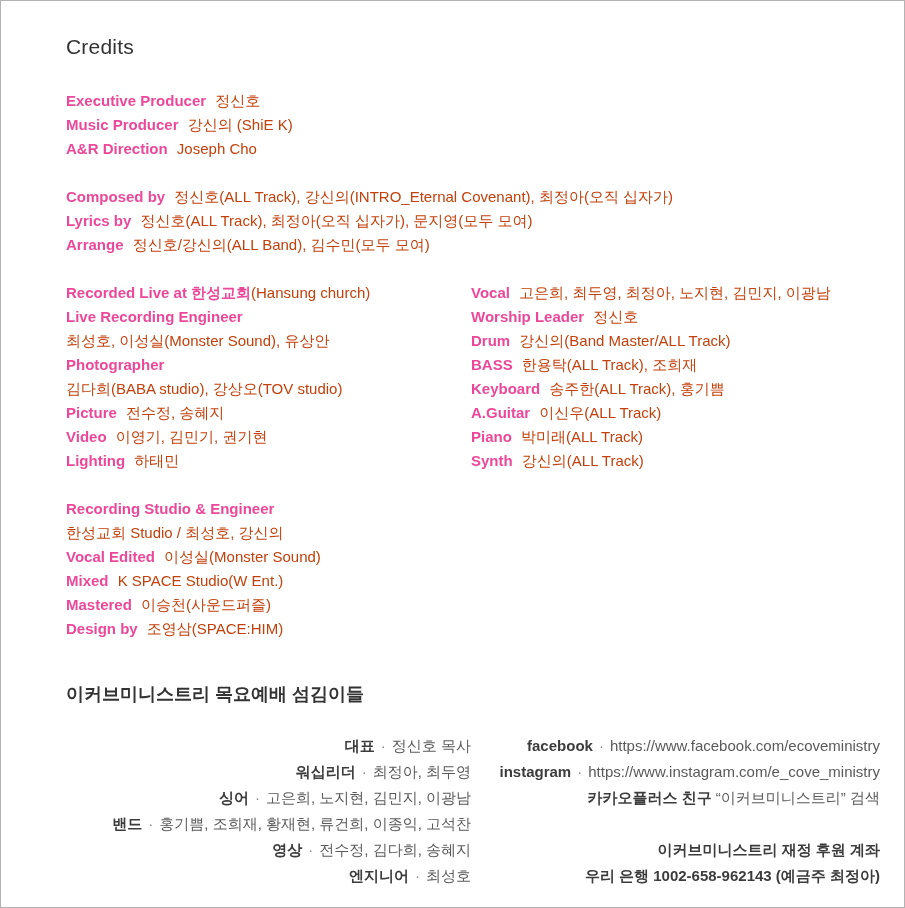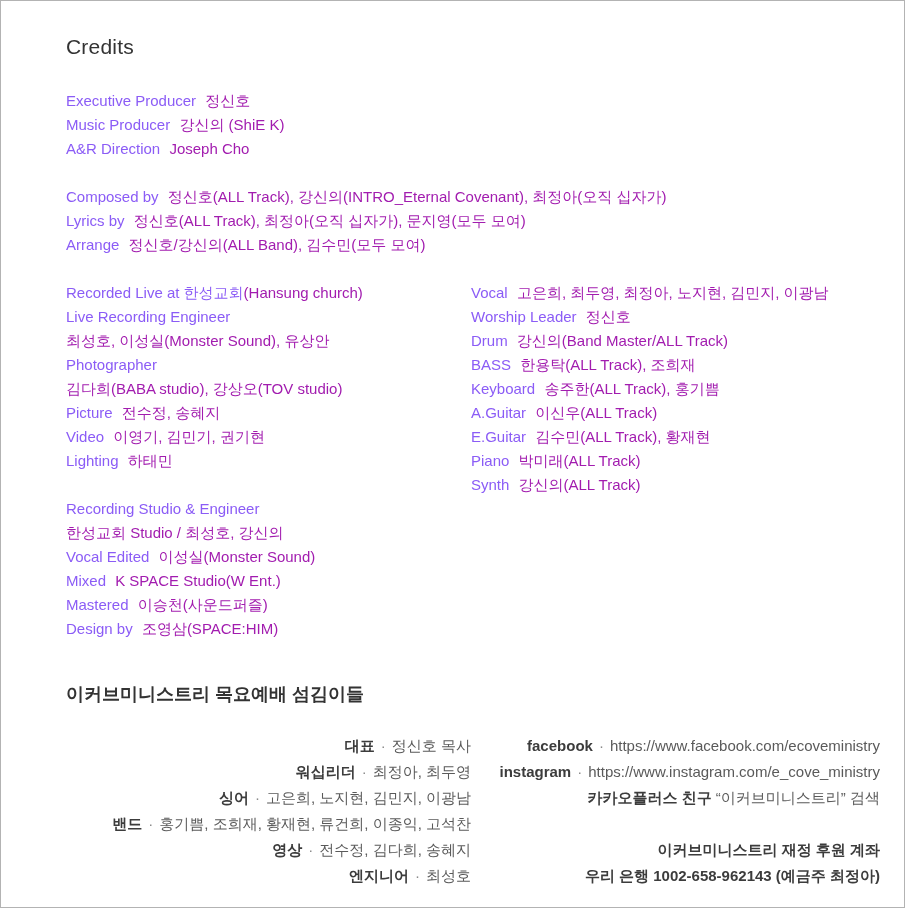--- a/index.html
+++ b/index.html
@@ -12,23 +12,23 @@
     font-family:"Liberation Sans","DejaVu Sans",sans-serif;
     overflow:hidden;
   }
   .content{padding:34px 24px 0 65px;font-size:15px;color:#5a5a5a;}
   .credits-title{
     font-size:21px;font-weight:400;color:#333333;
     margin:0 0 30px 0;line-height:24px;letter-spacing:0.2px;
   }
   .block{margin:0 0 24px 0;}
   .line{line-height:24px;white-space:nowrap;}
-  .lbl{font-weight:normal;color:#8b5cf6;margin-right:5px;}
+  .lbl{font-weight:bold;color:#ec4899;margin-right:5px;}
   .line.tight .lbl{margin-right:0;}
-  .val{color:#a21caf;}
+  .val{color:#c2410c;}
   .cols{display:grid;grid-template-columns:405px 1fr;align-items:start;}
   .studio{margin-top:24px;}
   .ministry-title{
     font-size:18px;font-weight:bold;color:#333333;
     margin:40px 0 26px 0;line-height:26px;
   }
   .bottom-cols{display:grid;grid-template-columns:405px 1fr;align-items:start;text-align:right;}
   .mline{line-height:26px;white-space:nowrap;}
   .mlbl{font-weight:bold;color:#3c3c3c;}
   .mval{color:#5a5a5a;}
@@ -150,24 +150,20 @@
         </div>
         <div class="line">
           <span class="lbl">Keyboard</span>
           <span class="val">송주한(ALL Track), 홍기쁨</span>
         </div>
         <div class="line">
           <span class="lbl">A.Guitar</span>
           <span class="val">이신우(ALL Track)</span>
         </div>
         <div class="line">
-          <span class="lbl">E.Guitar</span>
-          <span class="val">김수민(ALL Track), 황재현</span>
-        </div>
-        <div class="line">
           <span class="lbl">Piano</span>
           <span class="val">박미래(ALL Track)</span>
         </div>
         <div class="line">
           <span class="lbl">Synth</span>
           <span class="val">강신의(ALL Track)</span>
         </div>
       </div>
 
     </div>

